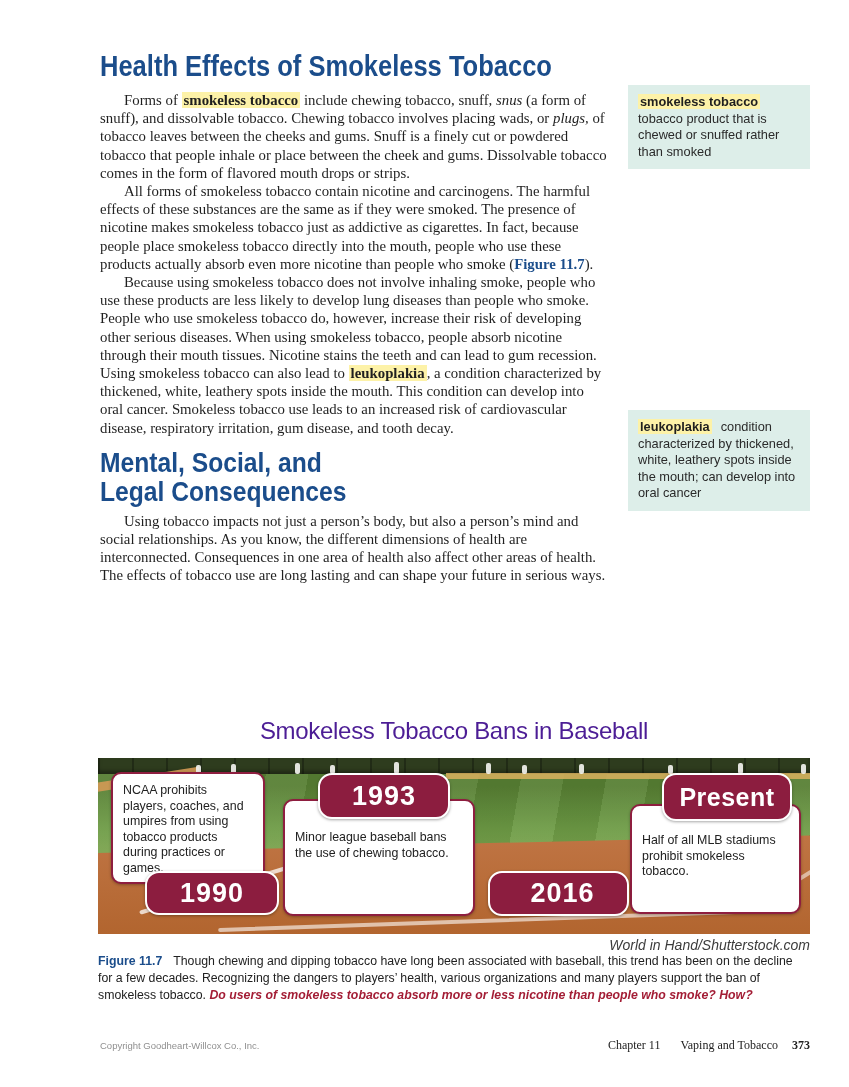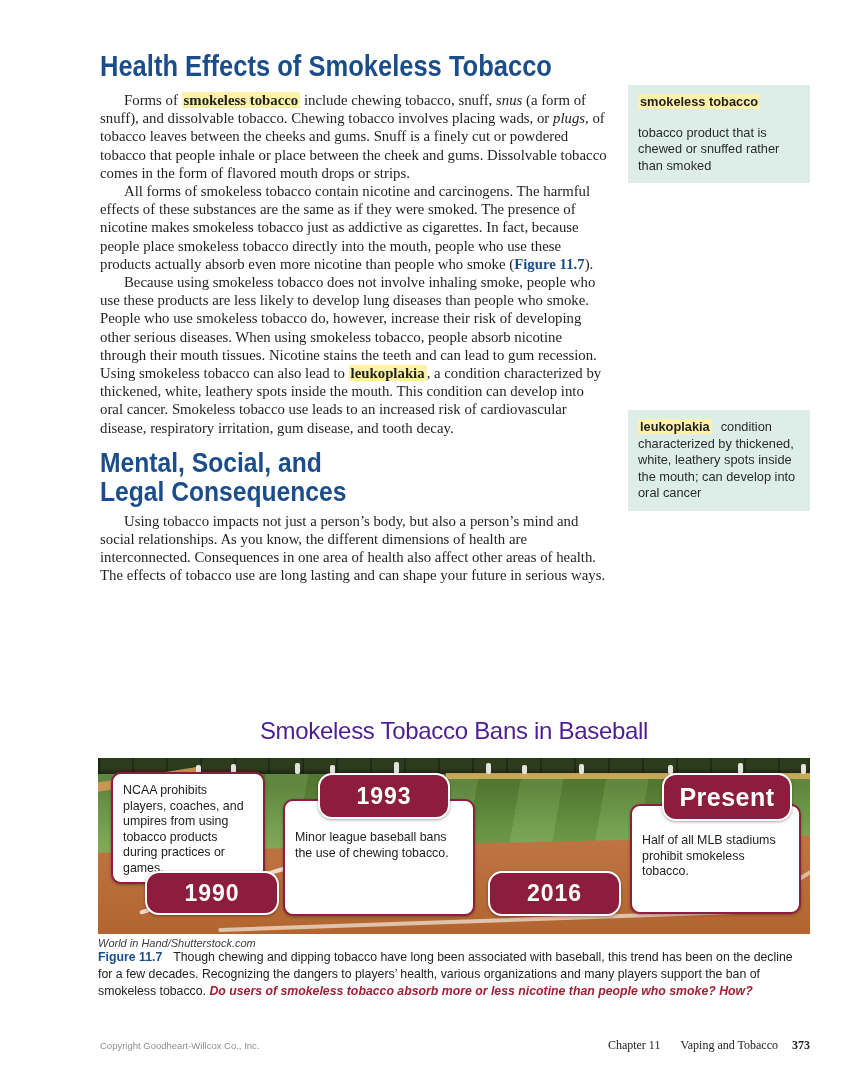--- a/index.html
+++ b/index.html
@@ -18,21 +18,21 @@
   .fig-ref{font-weight:bold;color:#1b4d8b;}
   .h2-title{margin:11px 0 6px 0;font-weight:bold;font-size:28px;line-height:29px;color:#1b4d8b;}
   .h2-title .line{display:block;transform:scaleX(.88);transform-origin:0 50%;white-space:nowrap;}
 
   
   .def-box{position:absolute;left:628px;width:182px;background:#ddeee9;
            padding:9px 10px;box-sizing:border-box;font-size:12.8px;line-height:16.6px;color:#2a2a2a;}
   #def-box-0{top:85px;}
   #def-box-1{top:410px;}
   .def-box .term{font-weight:bold;background:#fdf2a8;padding:0 2px;color:#1f1f1f;}
-  .def-box .block{display:block;margin-top:14px;}
+  .def-box .block{display:block;margin-top:0;}
   .def-box .inline-gap{margin-right:9px;}
 
   
   .figure-sec{position:absolute;left:98px;top:716px;width:712px;}
   .fig-title{text-align:center;color:#4c1d95;font-weight:normal;font-size:24px;line-height:30px;
              margin:0 0 12px 0;letter-spacing:-.3px;}
   .ball-image{position:relative;width:712px;height:176px;overflow:hidden;
               background:linear-gradient(180deg,#577f33 16%,#6d9b45 40%,#79a24c 52%);}
   .grass-stripes{position:absolute;inset:0;height:55%;
      background:repeating-linear-gradient(100deg,rgba(255,255,255,.06) 0 42px,rgba(0,0,0,.06) 42px 84px);}
@@ -53,28 +53,28 @@
   .chalk-c{left:648px;top:118px;width:110px;transform:rotate(-32deg);opacity:.7;}
 
   .tl-card{position:absolute;background:#ffffff;border:2.5px solid #8e1e3f;border-radius:10px;
            font-size:12.4px;line-height:15.6px;color:#222;padding:9px 10px;box-sizing:border-box;
            box-shadow:0 1px 3px rgba(0,0,0,.3);z-index:1;}
   .card0{left:13px;top:14px;width:154px;height:112px;}
   .card1{left:185px;top:41px;width:192px;height:117px;padding-top:29px;}
   .card2{left:357px;top:15px;width:155px;height:113px;}
   .card3{left:532px;top:46px;width:171px;height:110px;padding-top:27px;}
   .tl-badge{position:absolute;background:#8c1d3f;border:2.5px solid #ffffff;border-radius:14px;
-            color:#fff;font-weight:bold;font-size:23px;display:flex;align-items:center;justify-content:center;
+            color:#fff;font-weight:bold;font-size:27px;display:flex;align-items:center;justify-content:center;
             box-shadow:0 1px 3px rgba(0,0,0,.35);z-index:2;letter-spacing:1px;}
   .badge0{left:47px;top:113px;width:130px;height:40px;}
   .badge1{left:220px;top:15px;width:128px;height:42px;}
-  .badge2{left:390px;top:113px;width:129px;height:41px;}
+  .badge2{left:390px;top:113px;width:129px;height:41px;padding-left:8px;}
   .badge3{left:564px;top:15px;width:126px;height:44px;font-size:25px;letter-spacing:.5px;}
 
-  .credit{font-style:italic;font-size:11px;color:#3c3c3c;margin-top:3px;}
+  .credit{text-align:right;font-style:italic;font-size:14px;color:#3c3c3c;margin-top:3px;}
   .caption{margin-top:0;font-size:12.3px;line-height:17px;color:#222;}
   .fig-label{font-weight:bold;color:#1b4d8b;margin-right:11px;}
   .fig-question{font-weight:bold;font-style:italic;color:#a31d35;}
 
   
   .footer{position:absolute;left:100px;top:1038px;width:710px;display:flex;
           justify-content:space-between;align-items:baseline;}
   .copyright{font-size:9.5px;color:#909090;}
   .pageref{font-size:12px;color:#222;font-family:Liberation Serif, serif;}
   .pageref .chap{margin-right:20px;}

